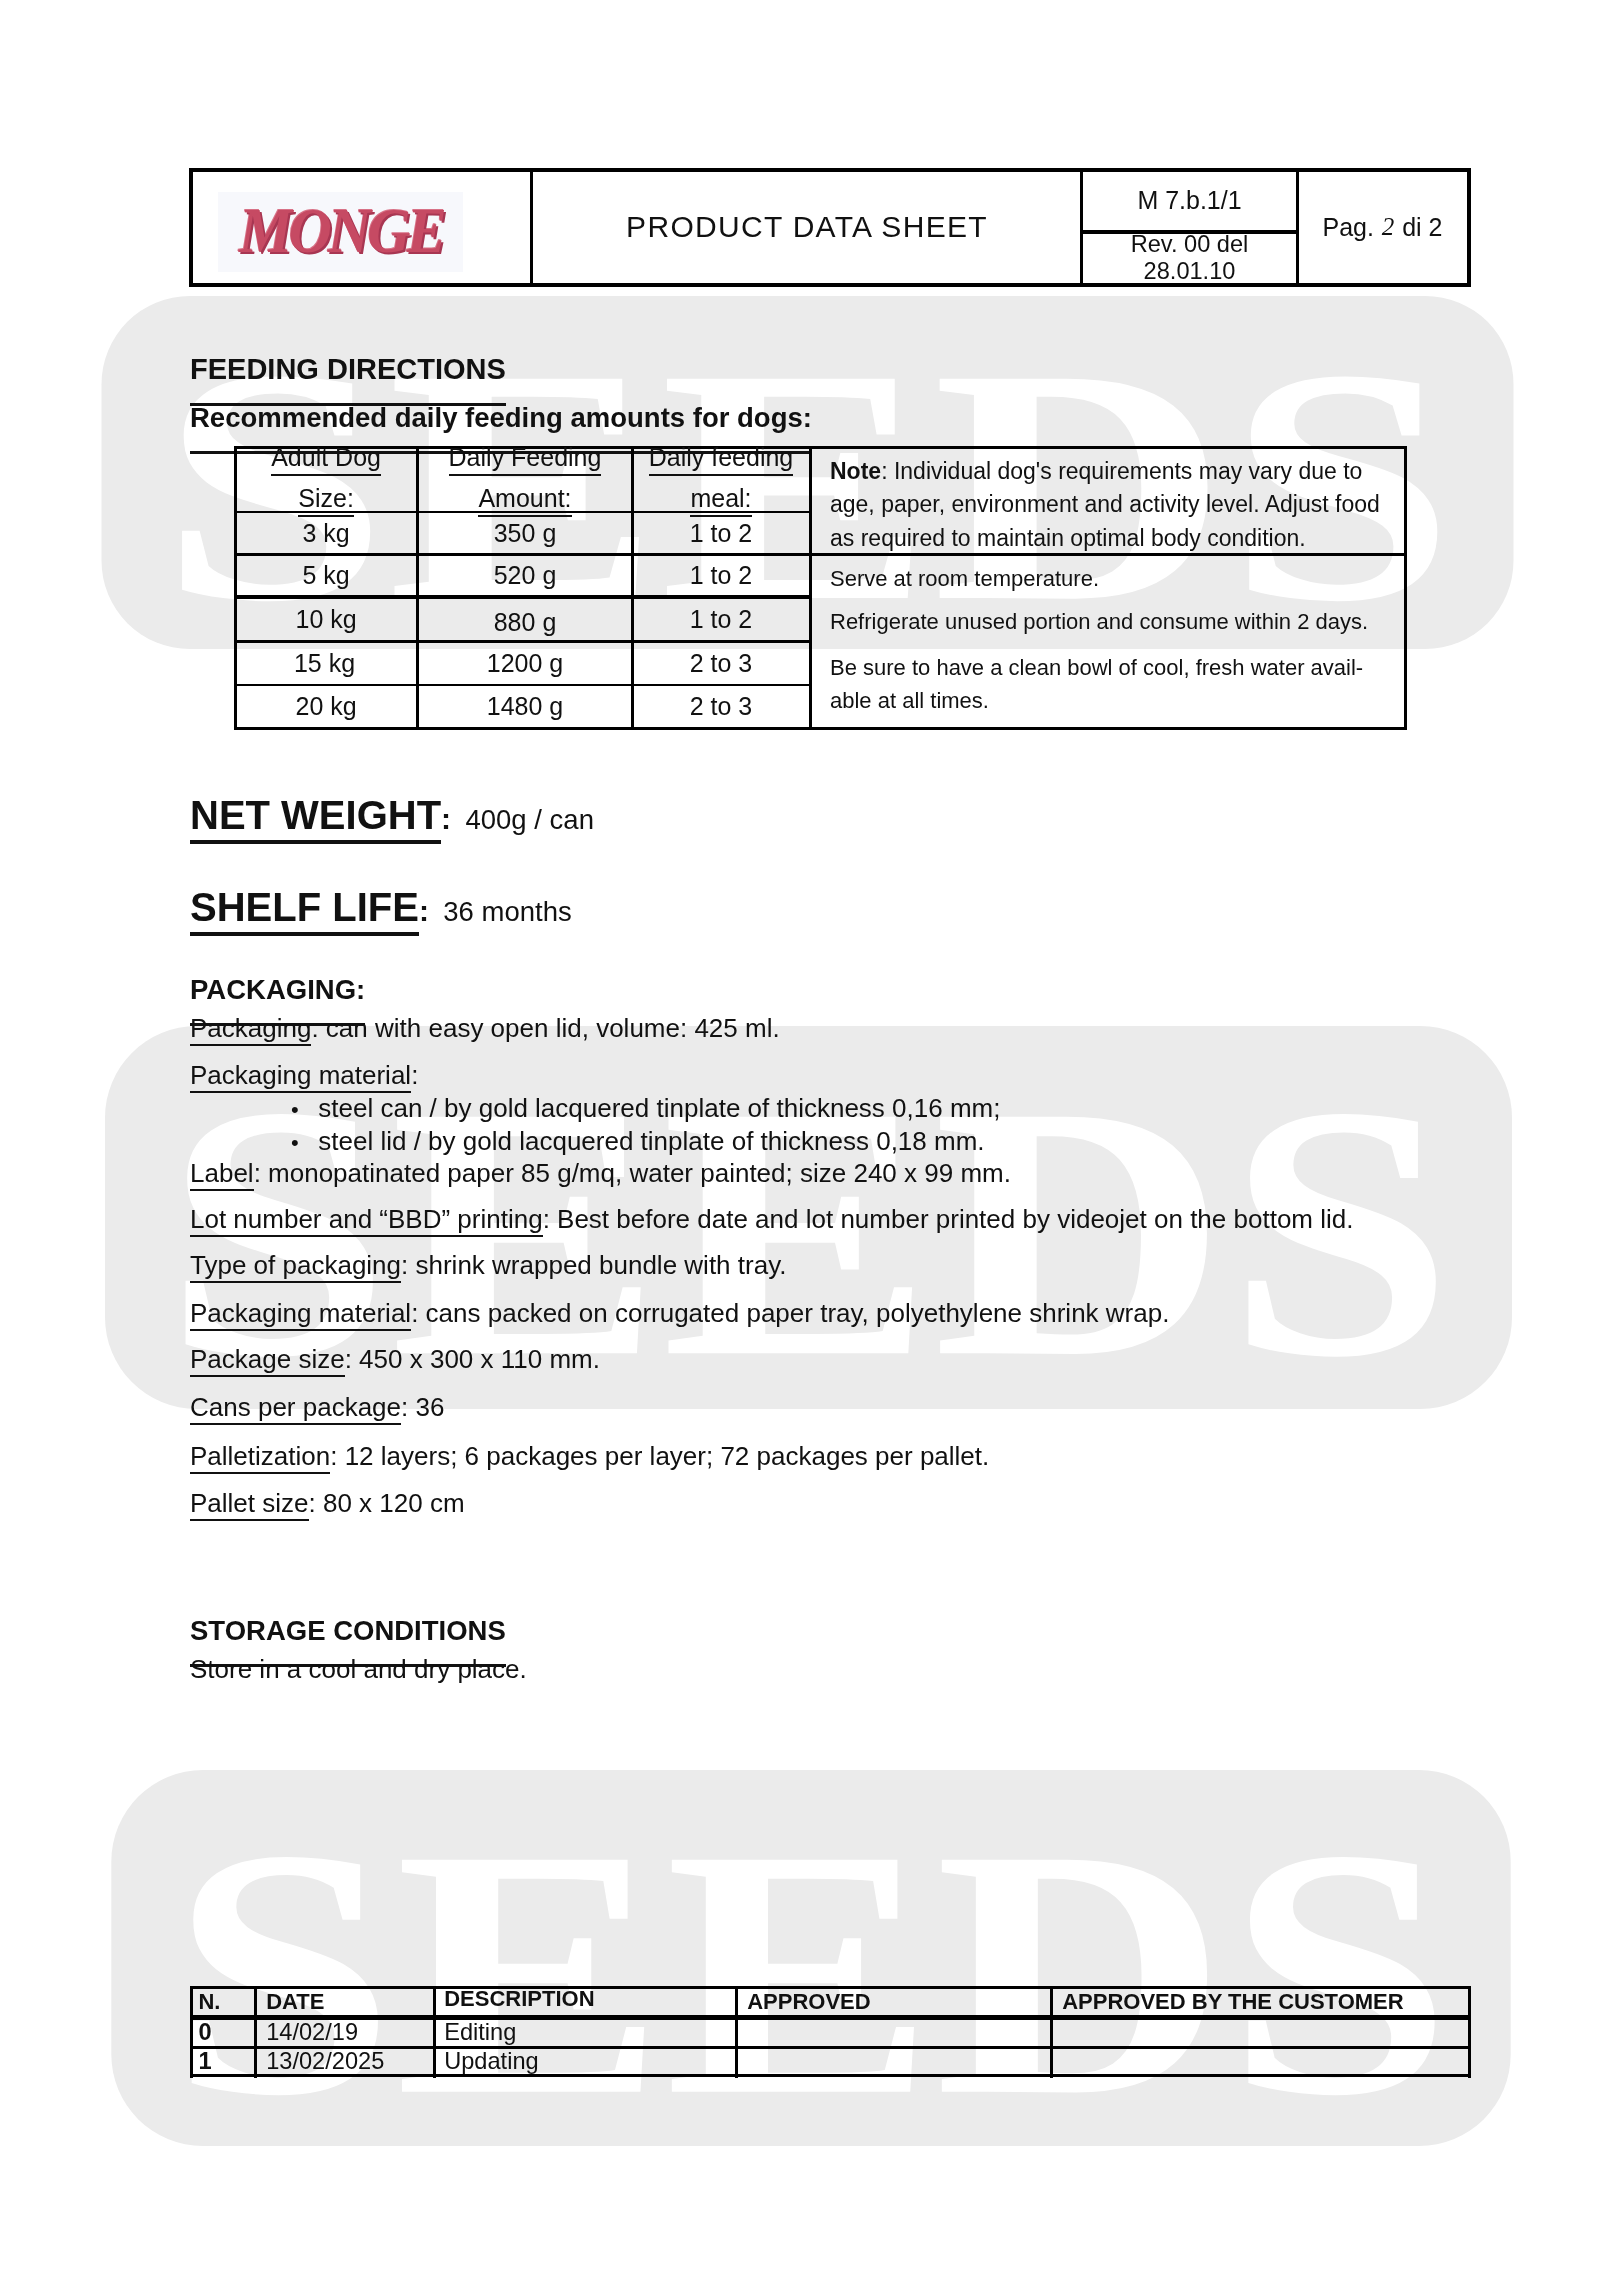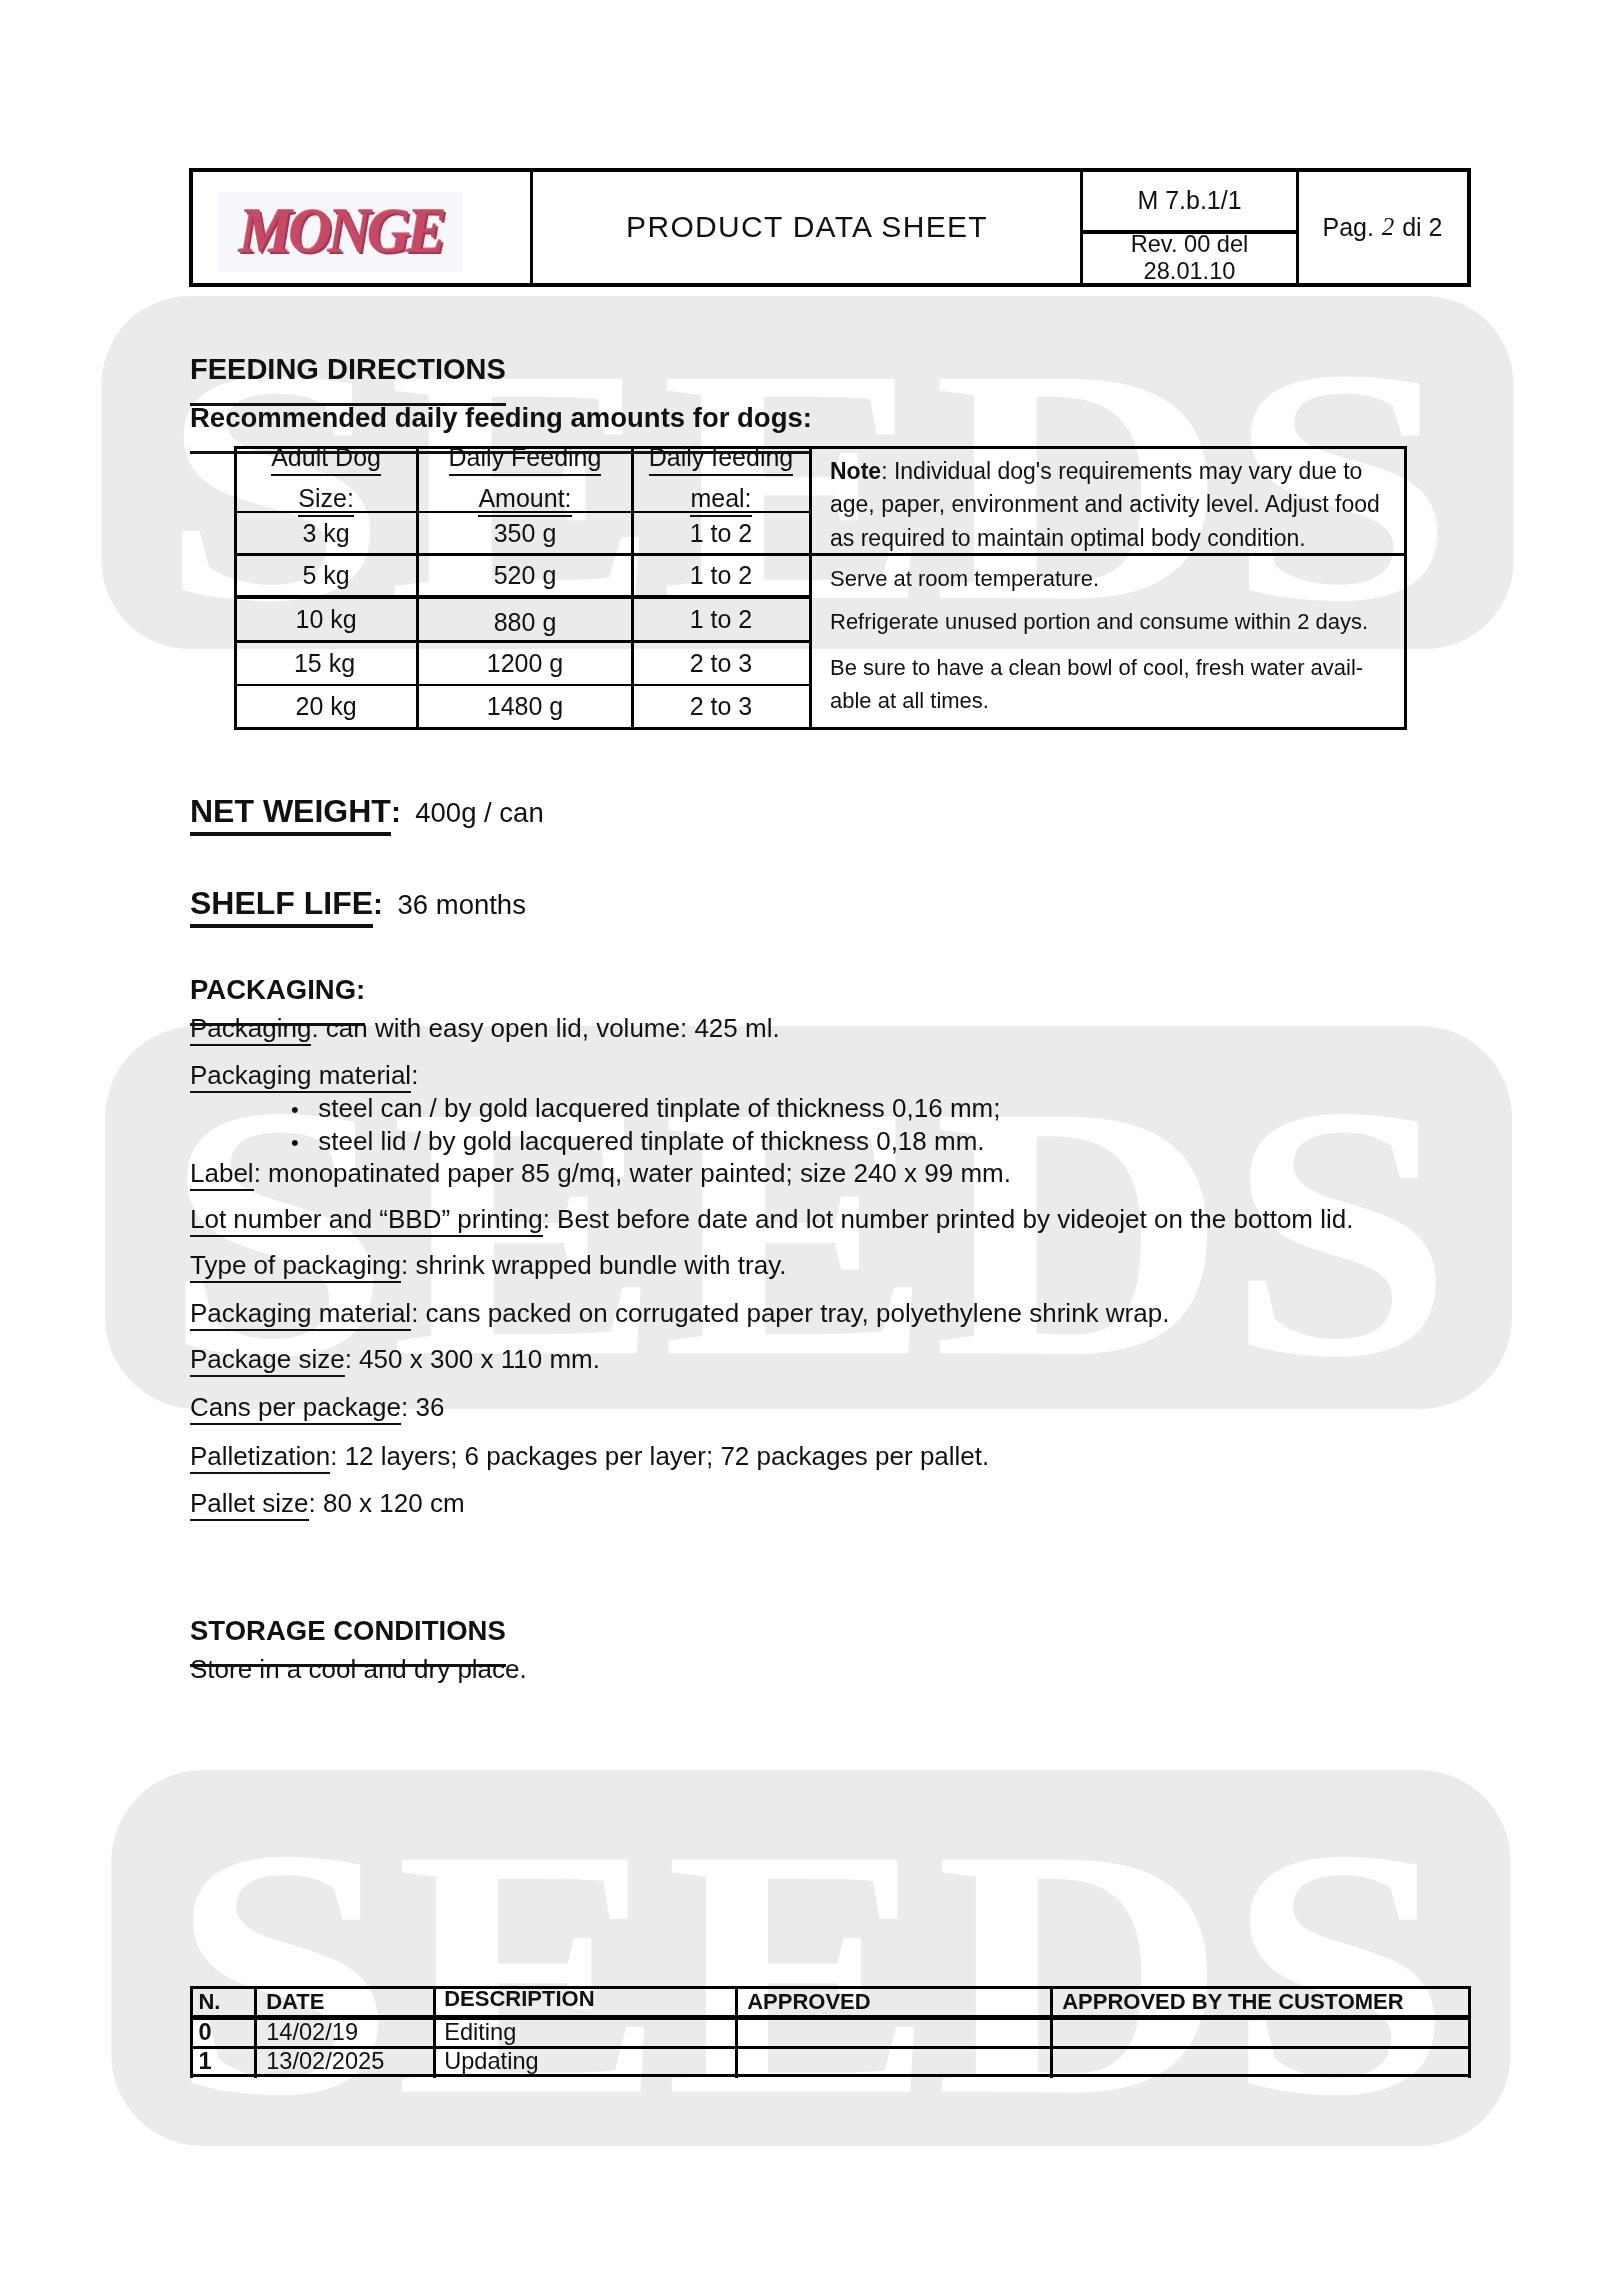--- a/index.html
+++ b/index.html
@@ -11,21 +11,21 @@
   .abs{position:absolute;}
   .wm{position:absolute;}
   .ln{position:absolute;background:#000;}
   .cell{position:absolute;display:flex;align-items:center;justify-content:center;text-align:center;}
   .cellL{position:absolute;display:flex;align-items:center;justify-content:flex-start;text-align:left;}
   .hdg{position:absolute;left:190px;font-weight:bold;font-size:27.5px;white-space:nowrap;}
   .hdg>span{border-bottom:3.9px solid #111;padding-bottom:17px;display:inline-block;}
   .bodyline{position:absolute;left:190px;font-size:26px;white-space:nowrap;}
   .u{border-bottom:2.6px solid #111;padding-bottom:1.3px;}
   .bigl{position:absolute;left:190px;font-size:29px;white-space:nowrap;}
-  .bigl .lab{font-weight:bold;font-size:32px;border-bottom:4.6px solid #111;padding-bottom:2.6px;}
+  .bigl .lab{font-weight:bold;font-size:40px;border-bottom:4.6px solid #111;padding-bottom:2.6px;}
   .bigl .col{font-weight:bold;font-size:30px;}
   .bigl .val{margin-left:14.4px;font-size:27.5px;}
   .fhead{display:flex;flex-direction:column;align-items:center;row-gap:7.9px;font-size:25px;}
   .fhead span{border-bottom:2px solid #111;padding-bottom:2px;display:inline-block;}
   .fdata{font-size:25px;text-align:center;}
   .noteline{position:absolute;left:596px;font-size:23px;white-space:nowrap;}
   .tip{position:absolute;left:596px;font-size:22px;line-height:33px;white-space:pre-line;}
   .rhead{font-weight:bold;font-size:22px;}
   .rdata{font-size:23.6px;}
   .bullet{position:absolute;left:291px;font-size:26px;white-space:nowrap;}

